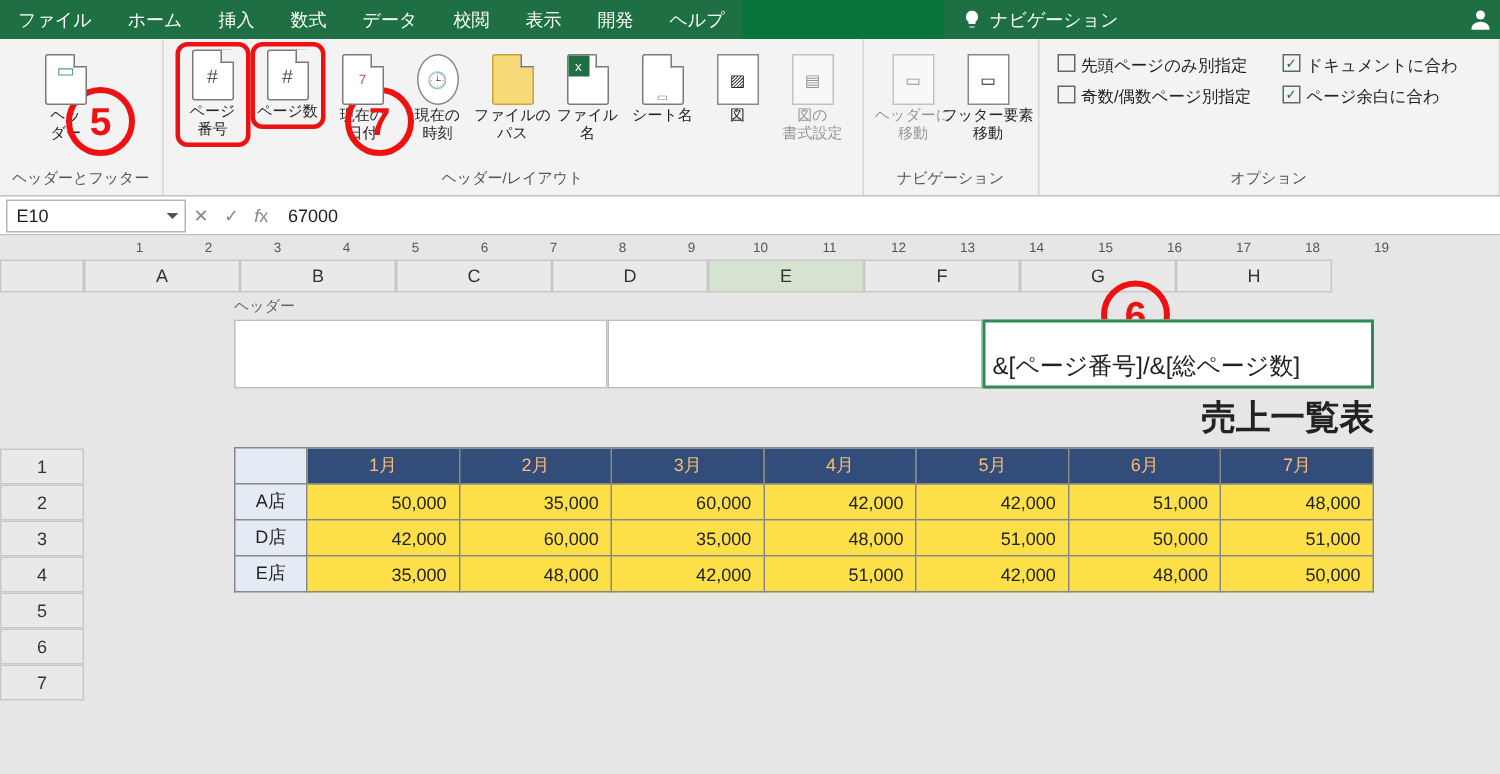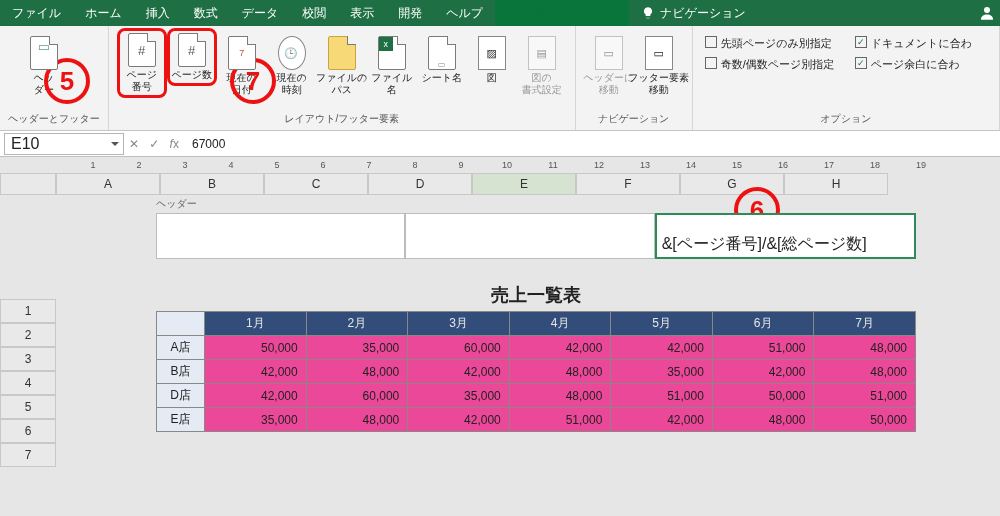--- a/index.html
+++ b/index.html
@@ -31,45 +31,45 @@
   .chk-ic{width:12px;height:12px;border:1px solid #666;display:inline-flex;align-items:center;justify-content:center;font-size:9px;color:#1e6f43;margin-right:4px;}
   .opt-col{display:flex;flex-direction:column;gap:6px;justify-content:center;flex:1;}
   .opt-row{display:flex;align-items:flex-start;white-space:nowrap;}
   .red-ring{border:3px solid #e11;border-radius:8px;padding:2px 1px;}
   .callout{position:absolute;width:46px;height:46px;border:4px solid #e11;border-radius:50%;color:#e11;
            font-weight:700;font-size:26px;display:flex;align-items:center;justify-content:center;background:rgba(255,255,255,.0);}
 
   
   .fbar{display:flex;align-items:center;background:#fff;border-bottom:1px solid #bfbfbf;height:26px;}
   .namebox{width:120px;height:22px;border:1px solid #b5b5b5;background:#fff;margin:0 0 0 4px;padding:0 18px 0 6px;
-           display:flex;align-items:center;font-size:16px;position:relative;}
+           display:flex;align-items:center;font-size:12px;position:relative;}
   .namebox::after{content:"";position:absolute;right:4px;top:8px;border:4px solid transparent;border-top-color:#555;}
   .fxic{width:60px;display:flex;align-items:center;justify-content:space-around;color:#888;font-size:12px;}
   .fxval{flex:1;padding:0 8px;font-size:12px;}
 
   
   .sheet{position:relative;background:#e6e6e6;}
   .ruler{height:16px;display:flex;align-items:center;font-size:9px;color:#555;padding-left:70px;}
   .rmark{width:46px;text-align:center;}
   .grid{display:grid;grid-template-columns:56px repeat(8,104px);}
   .colhdr,.rowhdr{background:#e9e9e9;border:1px solid #c8c8c8;text-align:center;font-size:12px;color:#333;}
   .colhdr{height:22px;line-height:20px;}
   .colhdr.sel{background:#d5e3d0;}
   .corner{background:#e9e9e9;border:1px solid #c8c8c8;}
   .rowhdr{height:24px;line-height:22px;width:56px;}
   .page{position:absolute;left:156px;top:38px;width:760px;}
   .hdr-label{font-size:10px;color:#666;margin:2px 0;}
   .hdrboxes{display:flex;height:46px;}
   .hdrbox{flex:1;border:1px solid #bcbcbc;background:#fff;}
   .hdrbox.active{outline:2px solid #2e8b57;outline-offset:-2px;padding:20px 6px;font-size:16px;}
-  .title{font-size:18px;font-weight:700;text-align:center;margin:24px 0 4px;}
+  .title{font-size:23px;font-weight:700;text-align:right;margin:4px 0 4px;}
   table.data{border-collapse:collapse;width:100%;}
   table.data th,table.data td{border:1px solid #888;height:24px;font-size:12px;}
-  table.data th{background:#324d7a;color:#e5e5e5;font-weight:400;}
-  table.data td{background:#ec4899;text-align:right;padding-right:8px;}
+  table.data th{background:#324d7a;color:#fdba74;font-weight:400;}
+  table.data td{background:#fde047;text-align:right;padding-right:8px;}
   table.data td.rowh{background:#e5ebf4;text-align:center;padding:0;margin-left:20px;}
   .rownums{position:absolute;left:0;top:142px;display:flex;flex-direction:column;}
 </style>
 </head>
 <body>
 
 <div class="tabs">
   <div class="tab">ファイル</div>
   <div class="tab">ホーム</div>
   <div class="tab">挿入</div>
@@ -160,21 +160,21 @@
       <div class="bigbtn">
         <div class="nav-ic">▨</div>
         <div class="lbl">図</div>
       </div>
       <div class="bigbtn disabled">
         <div class="nav-ic">▤</div>
         <div class="lbl" style="white-space:pre">図の
 書式設定</div>
       </div>
     </div>
-    <div class="rgroup-label">レイアウト/フッター要素</div>
+    <div class="rgroup-label">ヘッダー/レイアウト</div>
   </div>
 
   <div class="rgroup">
     <div class="btnrow">
       <div class="bigbtn disabled">
         <div class="nav-ic">▭</div>
         <div class="lbl" style="white-space:pre">ヘッダーに
 移動</div>
       </div>
       <div class="bigbtn">
@@ -288,30 +288,20 @@
             <td class="rowh">A店</td>
             <td>50,000</td>
             <td>35,000</td>
             <td>60,000</td>
             <td>42,000</td>
             <td>42,000</td>
             <td>51,000</td>
             <td>48,000</td>
           </tr>
           <tr>
-            <td class="rowh">B店</td>
-            <td>42,000</td>
-            <td>48,000</td>
-            <td>42,000</td>
-            <td>48,000</td>
-            <td>35,000</td>
-            <td>42,000</td>
-            <td>48,000</td>
-          </tr>
-          <tr>
             <td class="rowh">D店</td>
             <td>42,000</td>
             <td>60,000</td>
             <td>35,000</td>
             <td>48,000</td>
             <td>51,000</td>
             <td>50,000</td>
             <td>51,000</td>
           </tr>
           <tr>

